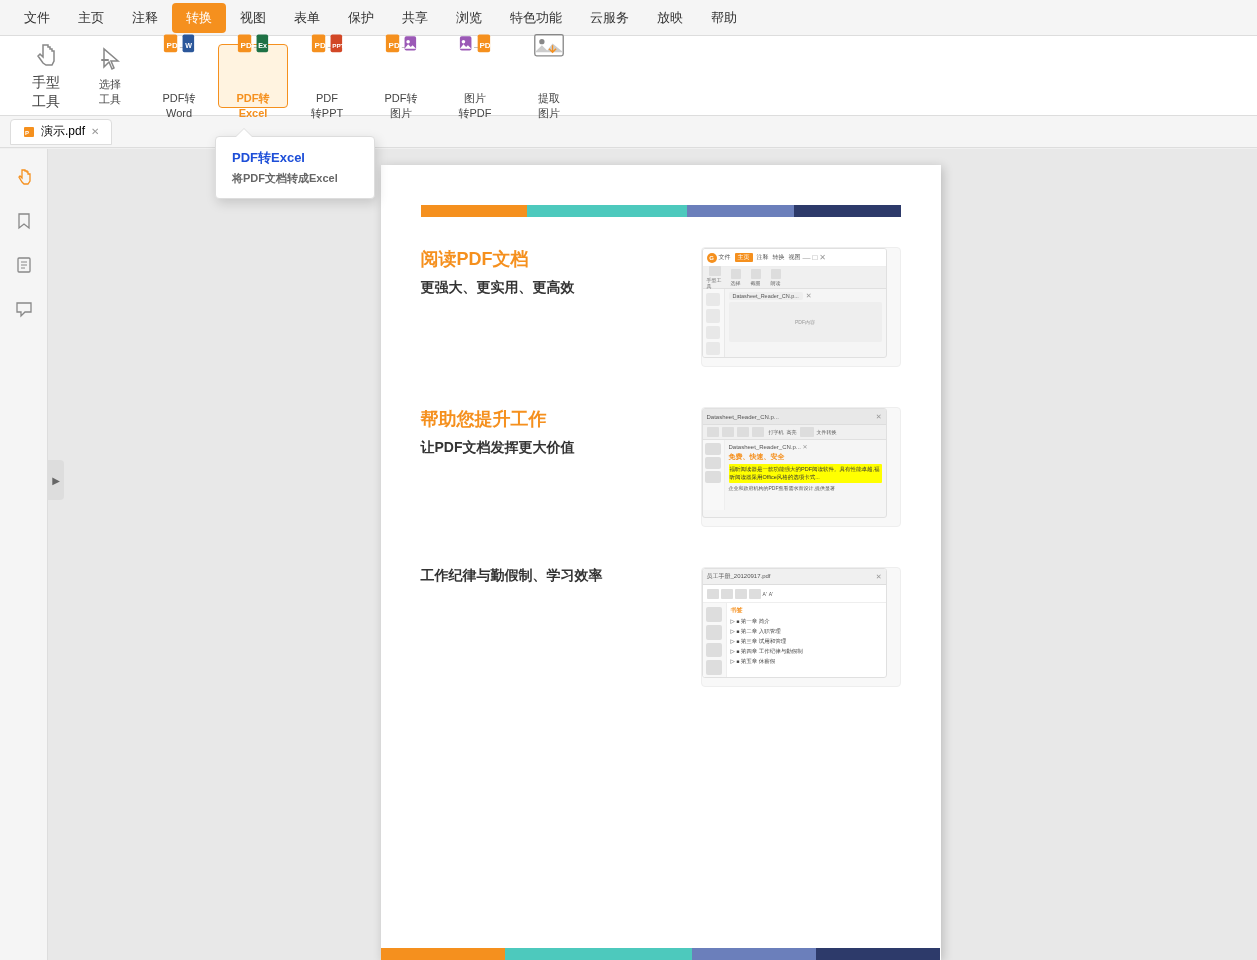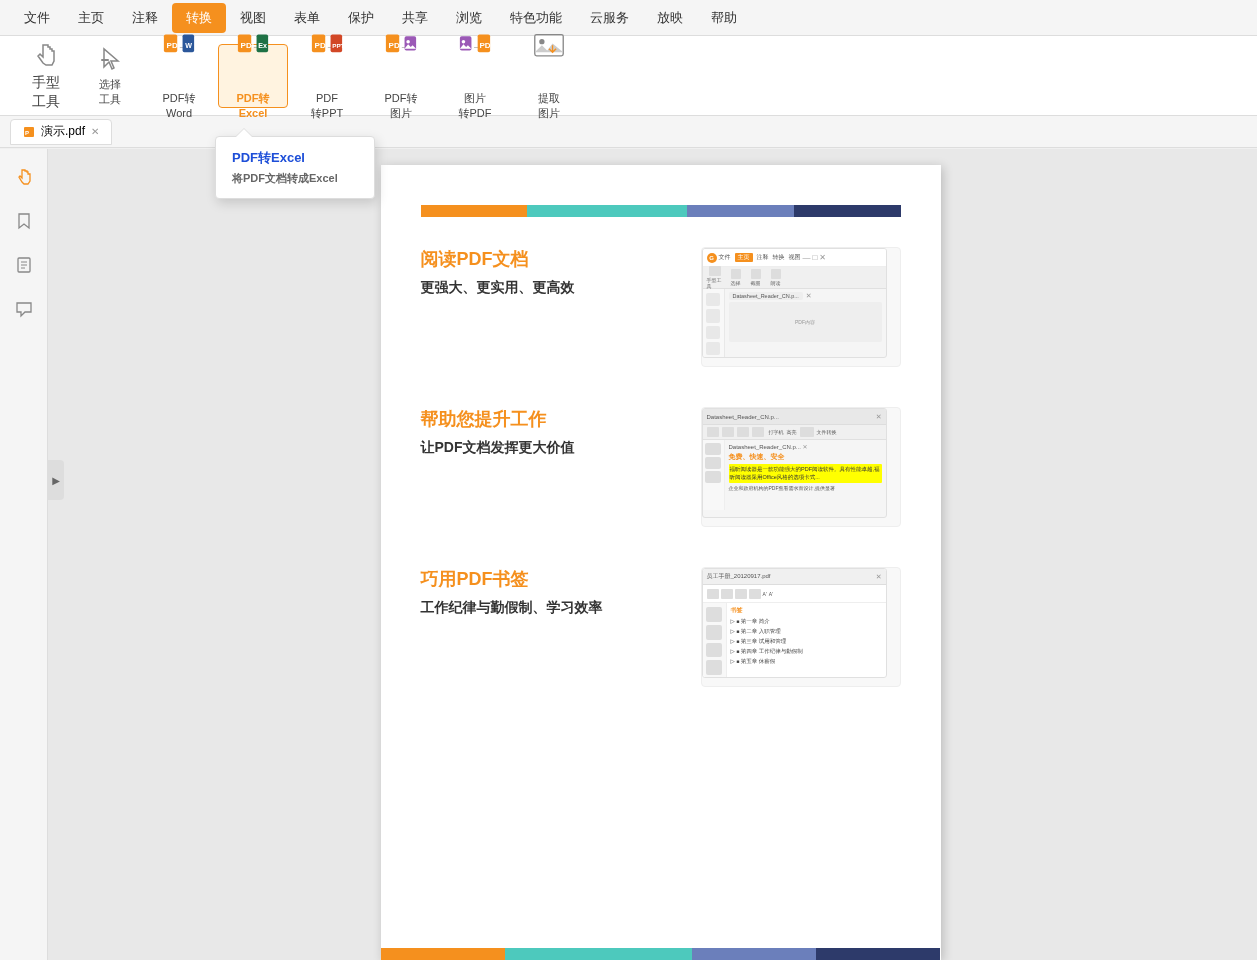--- a/index.html
+++ b/index.html
@@ -642,21 +642,20 @@
                 <div style="font-size:5.5px;color:#333;line-height:1.5;background:#ffff00;padding:1px;border-radius:1px;">福昕阅读器是一款功能强大的PDF阅读软件。具有性能卓越,福昕阅读器采用Office风格的选项卡式...</div>
                 <div style="font-size:5px;color:#555;margin-top:2px;line-height:1.4">企业和政府机构的PDF查看需求而设计,提供显著</div>
               </div>
             </div>
           </div>
         </div>
       </div>
 
       <div class="pdf-section">
         <div class="pdf-section-text">
-          <div class="pdf-section-title">巧用PDF书签</div>
           <div class="pdf-section-subtitle">工作纪律与勤假制、学习效率</div>
         </div>
         <div class="pdf-section-img">
           <div class="bookmark-app">
             <div class="bookmark-header">
               <span style="font-size:6px;color:#555">员工手册_20120917.pdf</span>
               <span style="font-size:7px;color:#999">✕</span>
             </div>
             <div style="display:flex;gap:2px;padding:2px 4px;border-bottom:1px solid #eee;align-items:center;height:18px;">
               <div style="width:12px;height:10px;background:#ddd;border-radius:1px;"></div>

